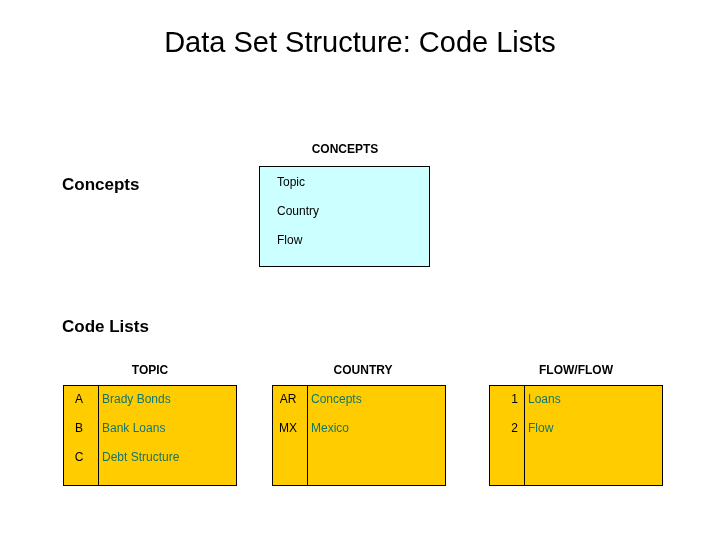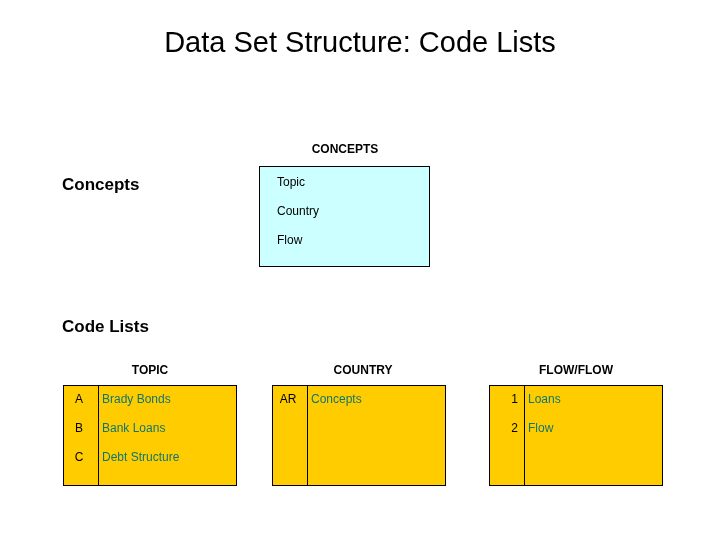--- a/index.html
+++ b/index.html
@@ -173,20 +173,24 @@
   </div>
 
   <div class="group-caption" id="caption-country">COUNTRY</div>
 
   <div class="codelist-box" id="codelist-country">
     <div class="codelist-divider"></div>
     <div class="codelist-row r0">
       <span class="code-key">AR</span>
       <span class="code-value">Concepts</span>
     </div>
+    <div class="codelist-row r1">
+      <span class="code-key">MX</span>
+      <span class="code-value">Mexico</span>
+    </div>
   </div>
 
   <div class="group-caption" id="caption-flow">FLOW/FLOW</div>
 
   <div class="codelist-box" id="codelist-flow">
     <div class="codelist-divider"></div>
     <div class="codelist-row r0">
       <span class="code-key num">1</span>
       <span class="code-value">Loans</span>
     </div>

